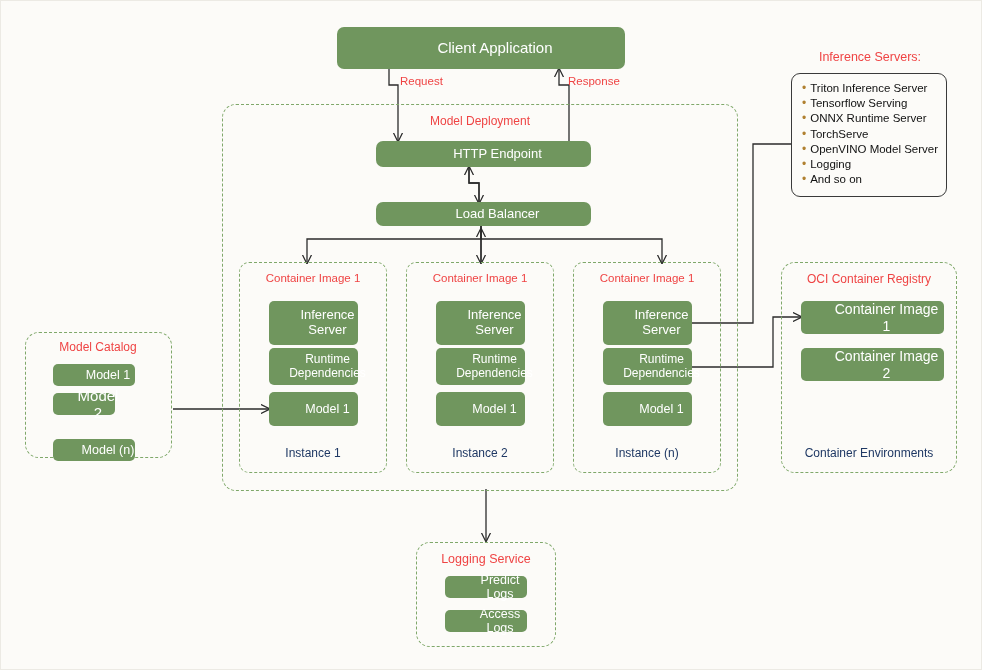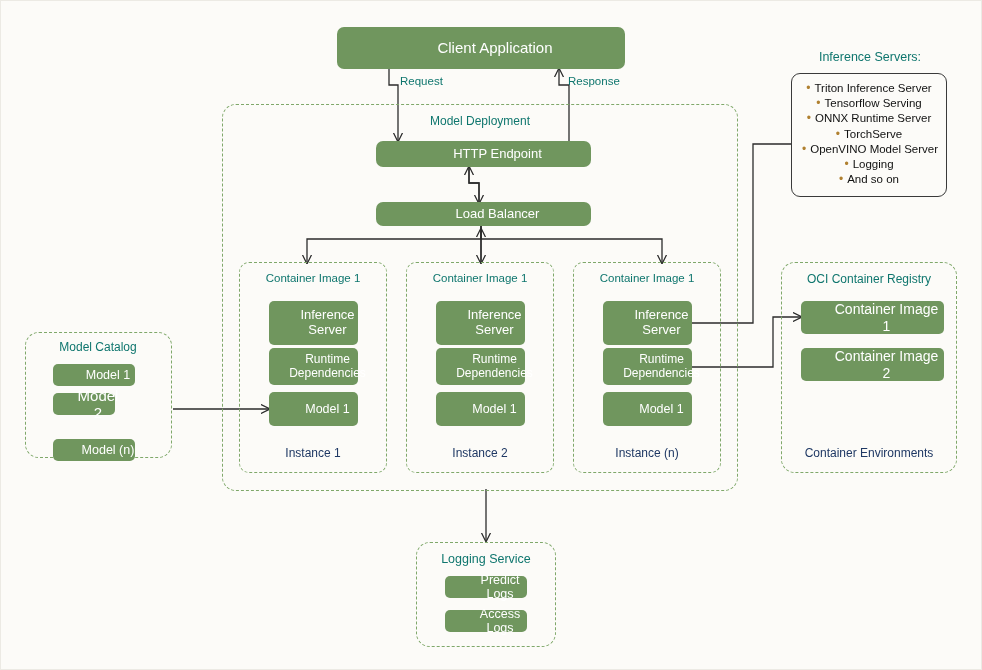--- a/index.html
+++ b/index.html
@@ -53,21 +53,21 @@
     z-index: 1;
   }
   .dgroup.inner {
     border-radius: 10px;
     border-width: 1.5px;
   }
 
   
   .lbl {
     position: absolute;
-    color: #0f766e;
+    color: #ef4444;
     white-space: nowrap;
     z-index: 6;
   }
   .lbl.navy { color: #1f3864; }
   .lbl.center { transform: translateX(-50%); text-align: center; }
 
   
   .callout {
     position: absolute;
     border: 1.4px solid #3a3a3a;
@@ -80,21 +80,20 @@
   .callout ul {
     margin: 0;
     padding: 0;
     list-style: none;
   }
   .callout li {
     color: #111111;
     font-size: 11.5px;
     line-height: 15.2px;
     white-space: nowrap;
-    text-align: center;
   }
   .callout li::before {
     content: "\2022";
     color: #b08030;
     margin-right: 4px;
     font-size: 12px;
   }
 </style>
 </head>
 <body>

